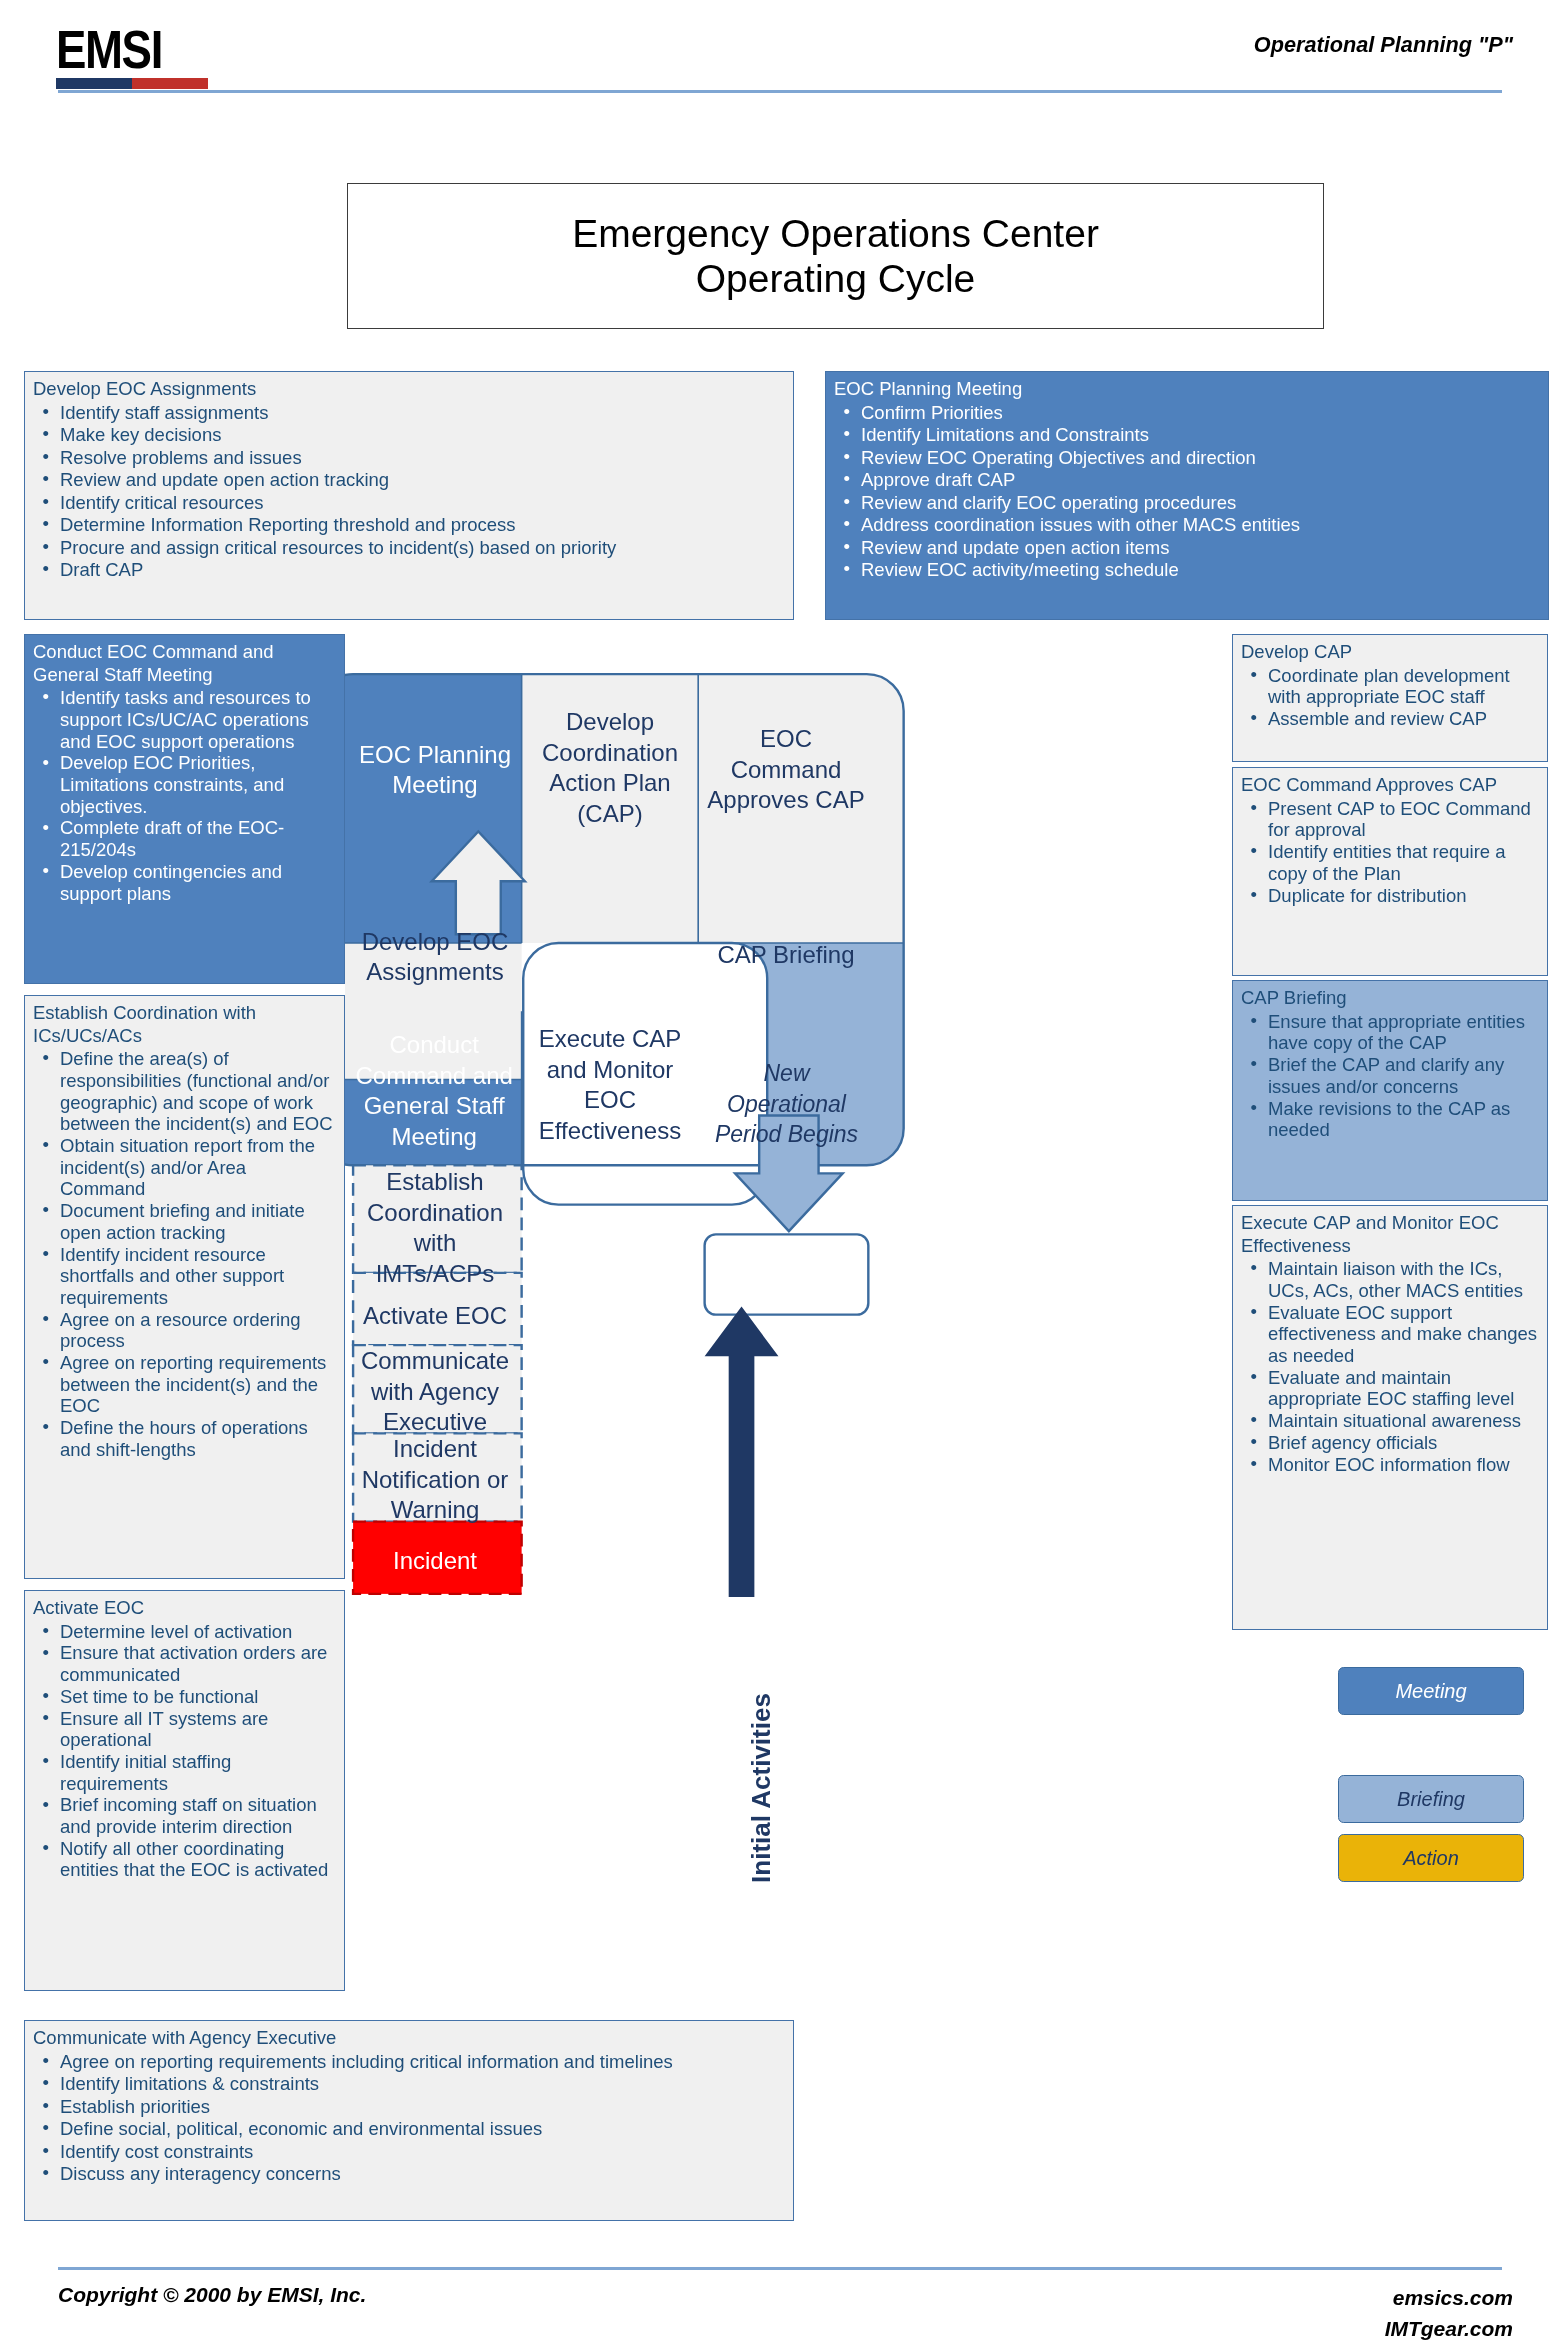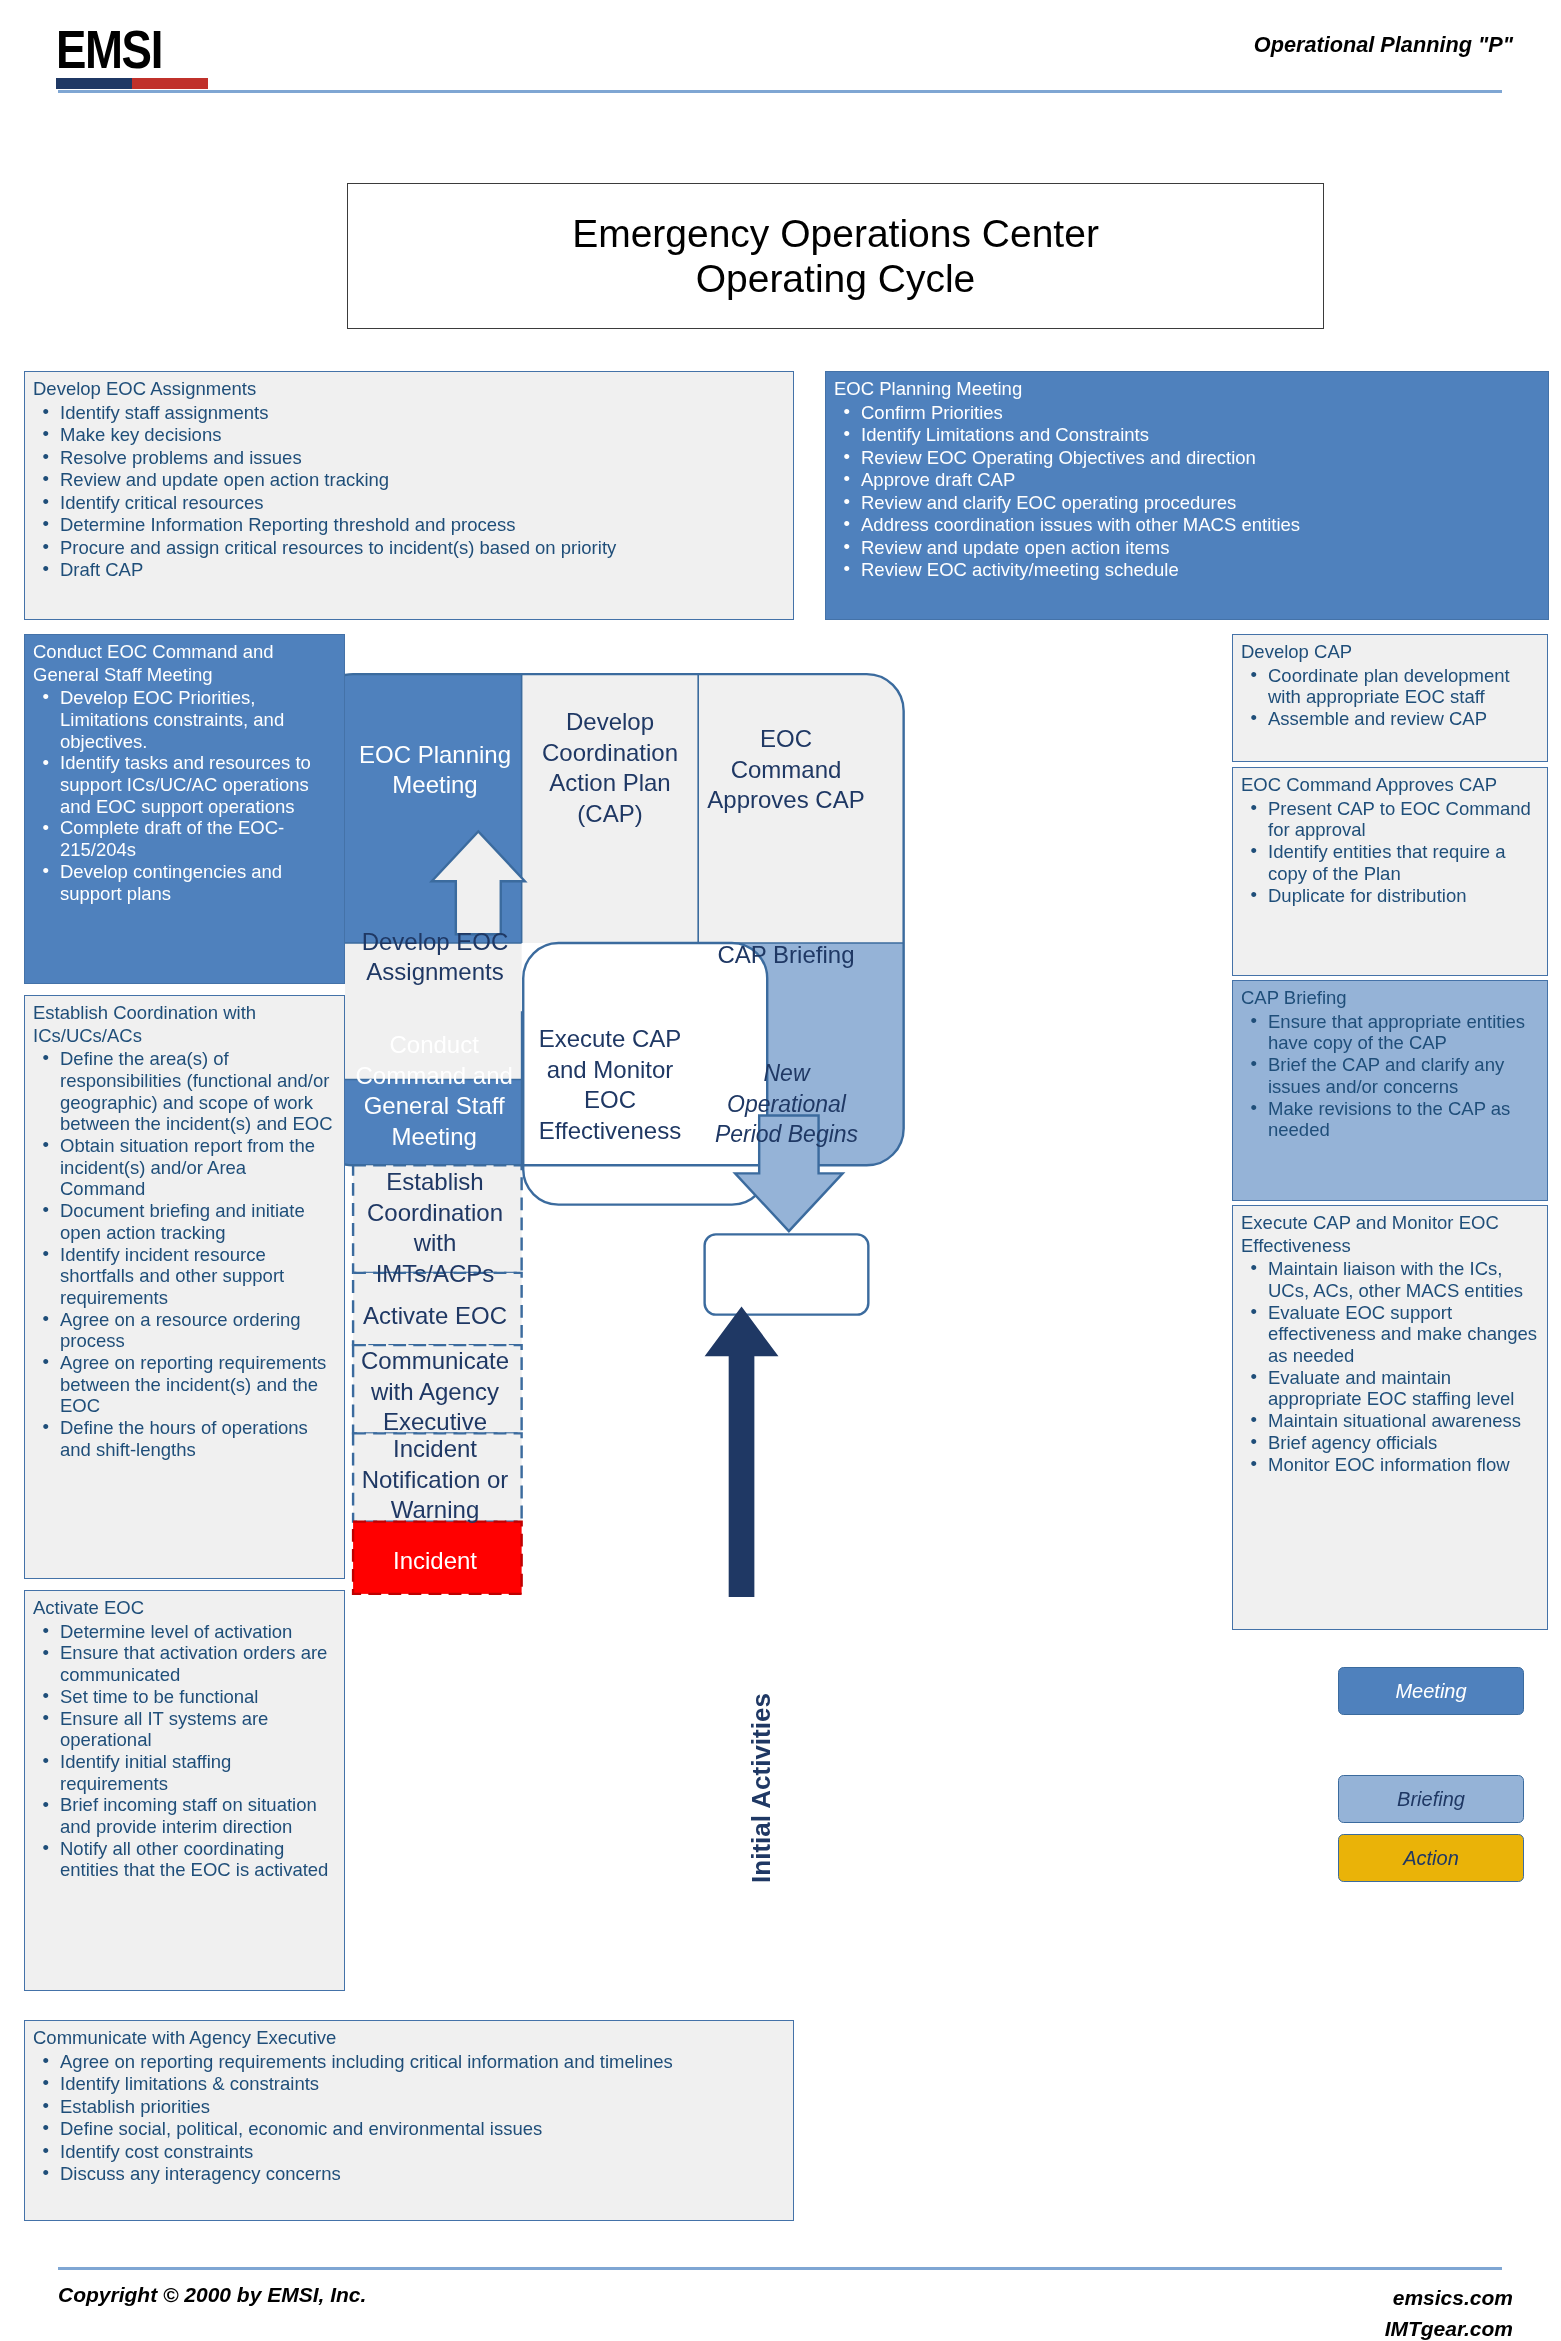--- a/index.html
+++ b/index.html
@@ -131,22 +131,22 @@
       <li>Review and clarify EOC operating procedures</li>
       <li>Address coordination issues with other MACS entities</li>
       <li>Review and update open action items</li>
       <li>Review EOC activity/meeting schedule</li>
     </ul>
 </div>
 
 <div class="abs callout blue tight" id="box-conduct-cgsm">
   <div class="hd">Conduct EOC Command and General Staff Meeting</div>
   <ul>
+      <li>Identify tasks and resources to support ICs/UC/AC operations and EOC support operations</li>
       <li>Develop EOC Priorities, Limitations constraints, and objectives.</li>
-      <li>Identify tasks and resources to support ICs/UC/AC operations and EOC support operations</li>
       <li>Complete draft of the EOC-215/204s</li>
       <li>Develop contingencies and support plans</li>
     </ul>
 </div>
 
 <div class="abs callout light tight" id="box-establish-coord">
   <div class="hd">Establish Coordination with ICs/UCs/ACs</div>
   <ul>
       <li>Define the area(s) of responsibilities (functional and/or geographic) and scope of work between the incident(s) and EOC</li>
       <li>Obtain situation report from the incident(s) and/or Area Command</li>

